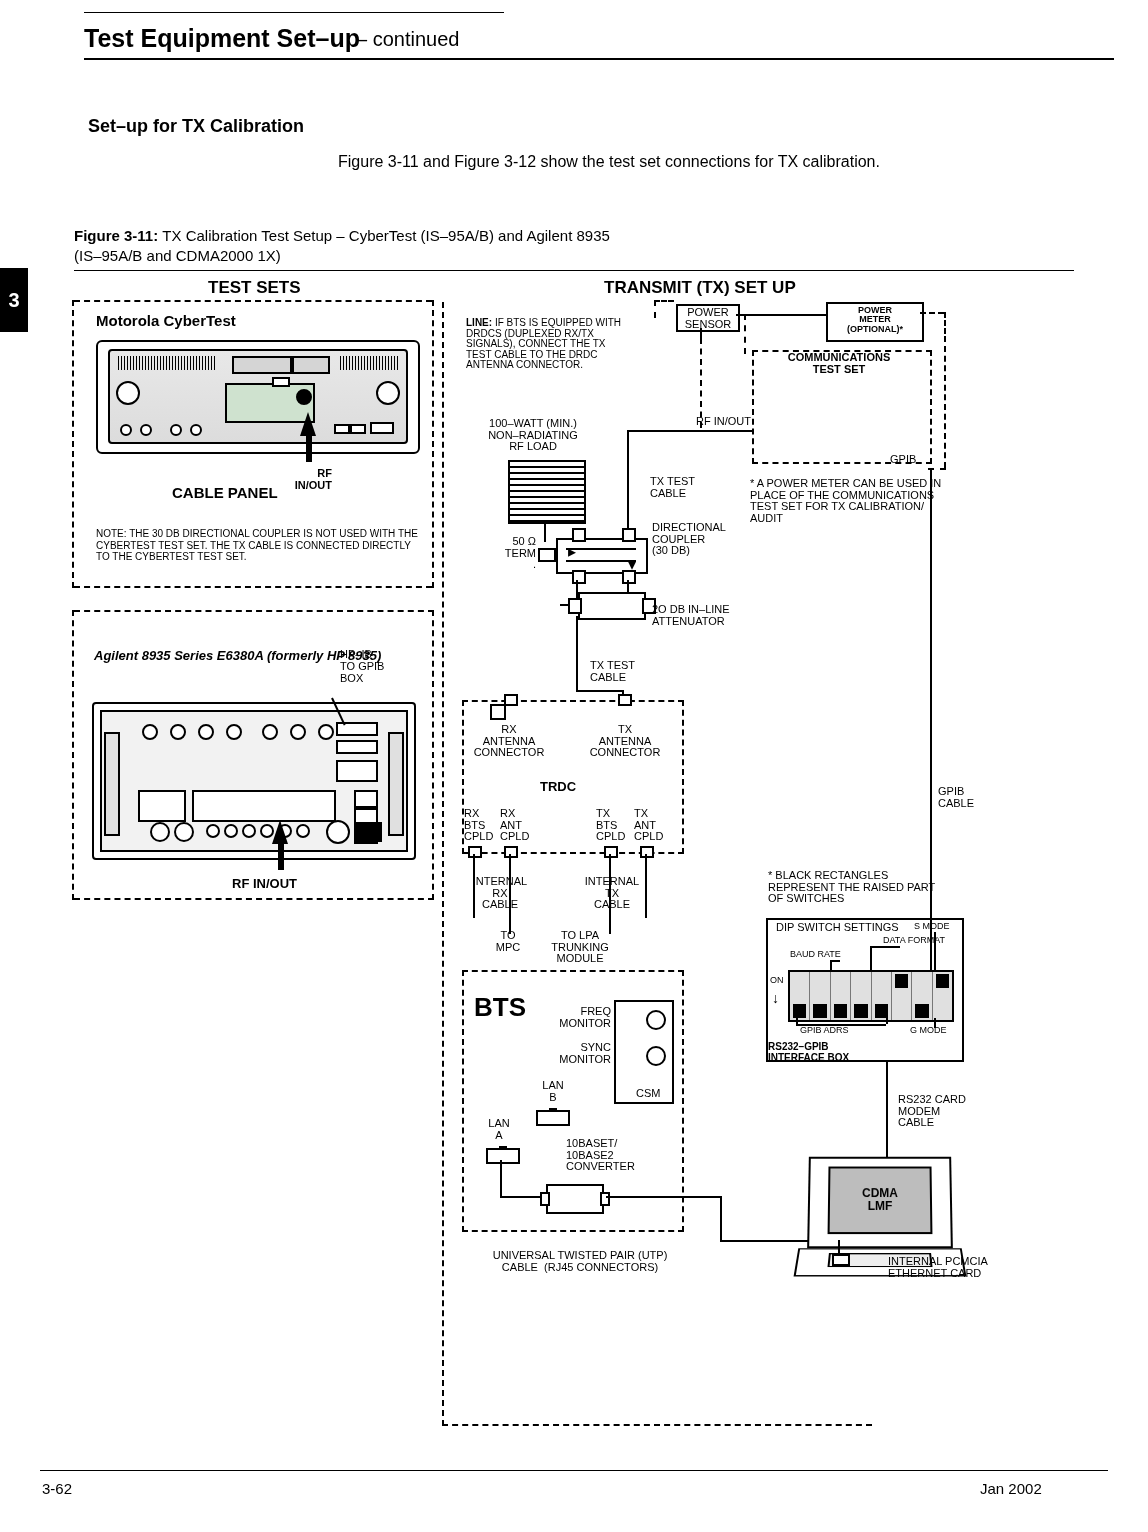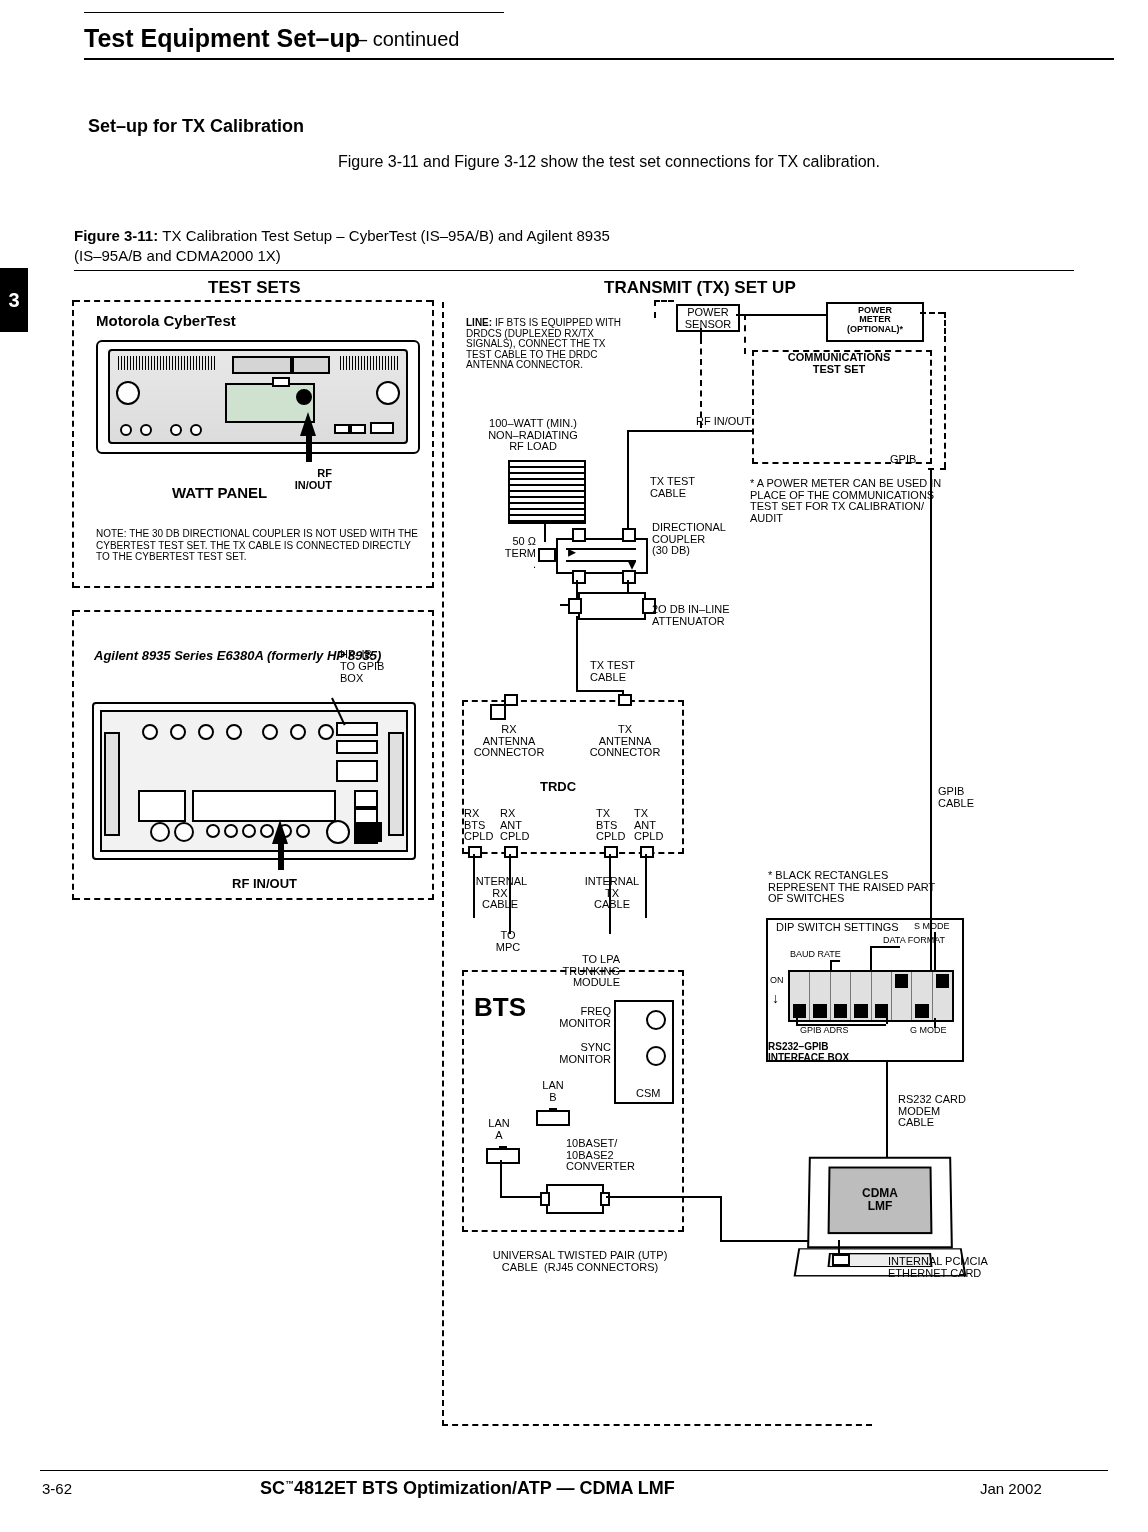--- a/index.html
+++ b/index.html
@@ -138,21 +138,21 @@
       <div class="abs solidbox" style="right:56px; bottom:8px; width:12px; height:6px;"></div>
       <div class="abs solidbox" style="right:40px; bottom:8px; width:12px; height:6px;"></div>
       <div class="abs solidbox" style="right:12px; bottom:8px; width:20px; height:8px;"></div>
     </div>
   </div>
 
   <div class="abs arrow-stem" style="left:306px; top:432px; height:30px;"></div>
   <div class="abs arrow-up" style="left:300px; top:412px;"></div>
   <div class="abs rf-inout-lbl1" style="white-space: pre; text-align: right;">RF
 IN/OUT</div>
-  <div class="abs front-panel-lbl">WATT PANEL</div>
+  <div class="abs front-panel-lbl">CABLE PANEL</div>
   <div class="abs note30db">NOTE: THE 30 DB DIRECTIONAL COUPLER IS NOT USED WITH THE CYBERTEST TEST SET. THE TX CABLE IS CONNECTED DIRECTLY TO THE CYBERTEST TEST SET.</div>
 
   <div class="abs" style="left:74px; top:610px; width:360px; border-top:2px dashed #000;"></div>
   <div class="abs" style="left:72px; top:610px; height:290px; border-left:2px dashed #000;"></div>
   <div class="abs" style="left:432px; top:610px; height:290px; border-left:2px dashed #000;"></div>
   <div class="abs" style="left:74px; top:898px; width:360px; border-top:2px dashed #000;"></div>
 
   <div class="abs agilent-lbl">Agilent 8935 Series E6380A (formerly HP 8935)</div>
   <div class="abs hpib-lbl" style="white-space: pre;">HP–IB
 TO GPIB
@@ -323,21 +323,21 @@
   <div class="abs solidbox" style="left:640px; top:846px; width:10px; height:8px;"></div>
 
   <div class="abs lblc" style="left:462px; top:876px; width:76px; white-space:pre;">INTERNAL
 RX
 CABLE</div>
   <div class="abs lblc" style="left:574px; top:876px; width:76px; white-space:pre;">INTERNAL
 TX
 CABLE</div>
   <div class="abs lblc" style="left:488px; top:930px; white-space:pre; width:40px;">TO
 MPC</div>
-  <div class="abs lblc" style="left:540px; top:930px; white-space:pre; width:80px; text-align:right;margin-top:24px;">TO LPA
+  <div class="abs lblc" style="left:540px; top:930px; white-space:pre; width:80px; text-align:center;">TO LPA
 TRUNKING
 MODULE</div>
 
   <div class="abs vline" style="left:473px; top:854px; height:64px;"></div>
   <div class="abs vline" style="left:509px; top:854px; height:80px;"></div>
   <div class="abs vline" style="left:609px; top:854px; height:80px;"></div>
   <div class="abs vline" style="left:645px; top:854px; height:64px;"></div>
 
   <div class="abs bts-box"></div>
   <div class="abs" style="left:474px; top:992px; font-size:26px; font-weight:bold;">BTS</div>
@@ -447,18 +447,15 @@
   </div>
 
   <div class="abs lbl" style="left:888px; top:1256px; white-space:pre;">INTERNAL PCMCIA
 ETHERNET CARD</div>
 
   <div class="abs vline" style="left:838px; top:1240px; height:14px;"></div>
   <div class="abs solidbox" style="left:832px; top:1254px; width:14px; height:8px;"></div>
 
   <div class="abs footer-rule"></div>
   <div class="abs footer-pg">3-62</div>
-  <div class="abs footer-title">
-    <span>SC</span><span class="footer-tm">™</span><span>4812ET BTS Optimization/ATP — CDMA LMF</span>
-  </div>
   <div class="abs footer-date">Jan 2002</div>
 
 </div>
 
 </body></html>

